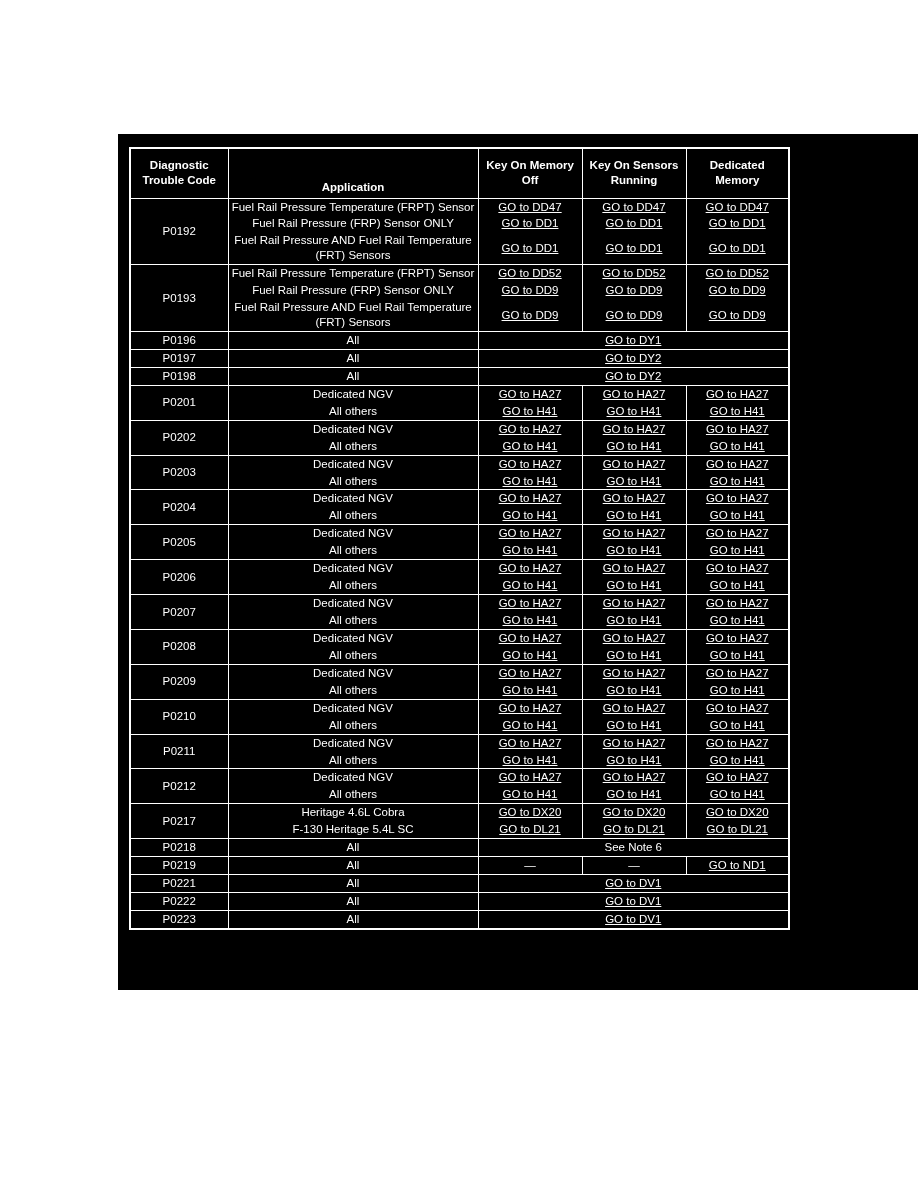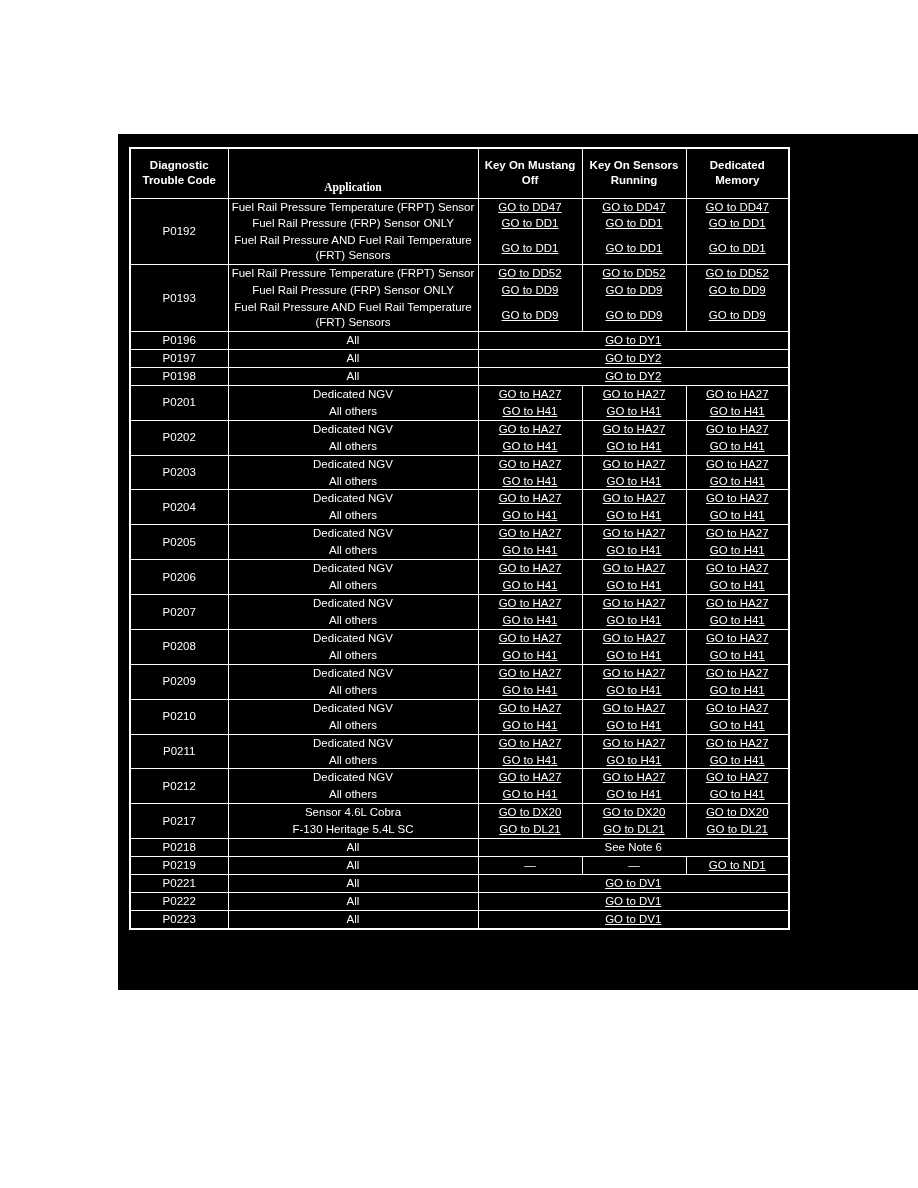--- a/index.html
+++ b/index.html
@@ -37,21 +37,21 @@
     border-right: 1px solid #ffffff;
     text-align: center;
     vertical-align: middle;
     padding: 1px 2px;
   }
   table.dtc thead th {
     border-bottom: 1px solid #ffffff;
     height: 50px;
     font-weight: bold;
   }
-  table.dtc thead th.app-h { vertical-align: bottom; padding-bottom: 3px; font-family: Liberation Serif, serif; }
+  table.dtc thead th.app-h { vertical-align: bottom; padding-bottom: 3px; }
   table.dtc tbody { border-top: 1px solid #ffffff; border-bottom: 1px solid #ffffff; }
   td.code { vertical-align: top; padding-top: 2px; }
   td.gap { padding-top: 16px; }
   td { height: 16px; }
   .golink { text-decoration: underline; cursor: pointer; }
 </style>
 </head>
 <body>
 
 <div class="page">
@@ -61,21 +61,21 @@
         <col style="width:98px">
         <col style="width:250px">
         <col style="width:104px">
         <col style="width:104px">
         <col style="width:103px">
       </colgroup>
       <thead>
         <tr>
           <th>Diagnostic Trouble Code</th>
           <th class="app-h">Application</th>
-          <th>Key On Mustang Off</th>
+          <th>Key On Memory Off</th>
           <th>Key On Sensors Running</th>
           <th>Dedicated Memory</th>
         </tr>
       </thead>
     <tbody>
           <tr>
             <td rowspan="3" class="code">P0192</td>
             <td class="">Fuel Rail Pressure Temperature (FRPT) Sensor</td>
             <td><span class="golink">GO to DD47</span></td>
             <td><span class="golink">GO to DD47</span></td>
@@ -312,21 +312,21 @@
           <tr>
             <td class="">All others</td>
             <td><span class="golink">GO to H41</span></td>
             <td><span class="golink">GO to H41</span></td>
             <td><span class="golink">GO to H41</span></td>
           </tr>
         </tbody>
         <tbody>
           <tr>
             <td rowspan="2" class="code">P0217</td>
-            <td class="">Sensor 4.6L Cobra</td>
+            <td class="">Heritage 4.6L Cobra</td>
             <td><span class="golink">GO to DX20</span></td>
             <td><span class="golink">GO to DX20</span></td>
             <td><span class="golink">GO to DX20</span></td>
           </tr>
           <tr>
             <td class="">F-130 Heritage 5.4L SC</td>
             <td><span class="golink">GO to DL21</span></td>
             <td><span class="golink">GO to DL21</span></td>
             <td><span class="golink">GO to DL21</span></td>
           </tr>

